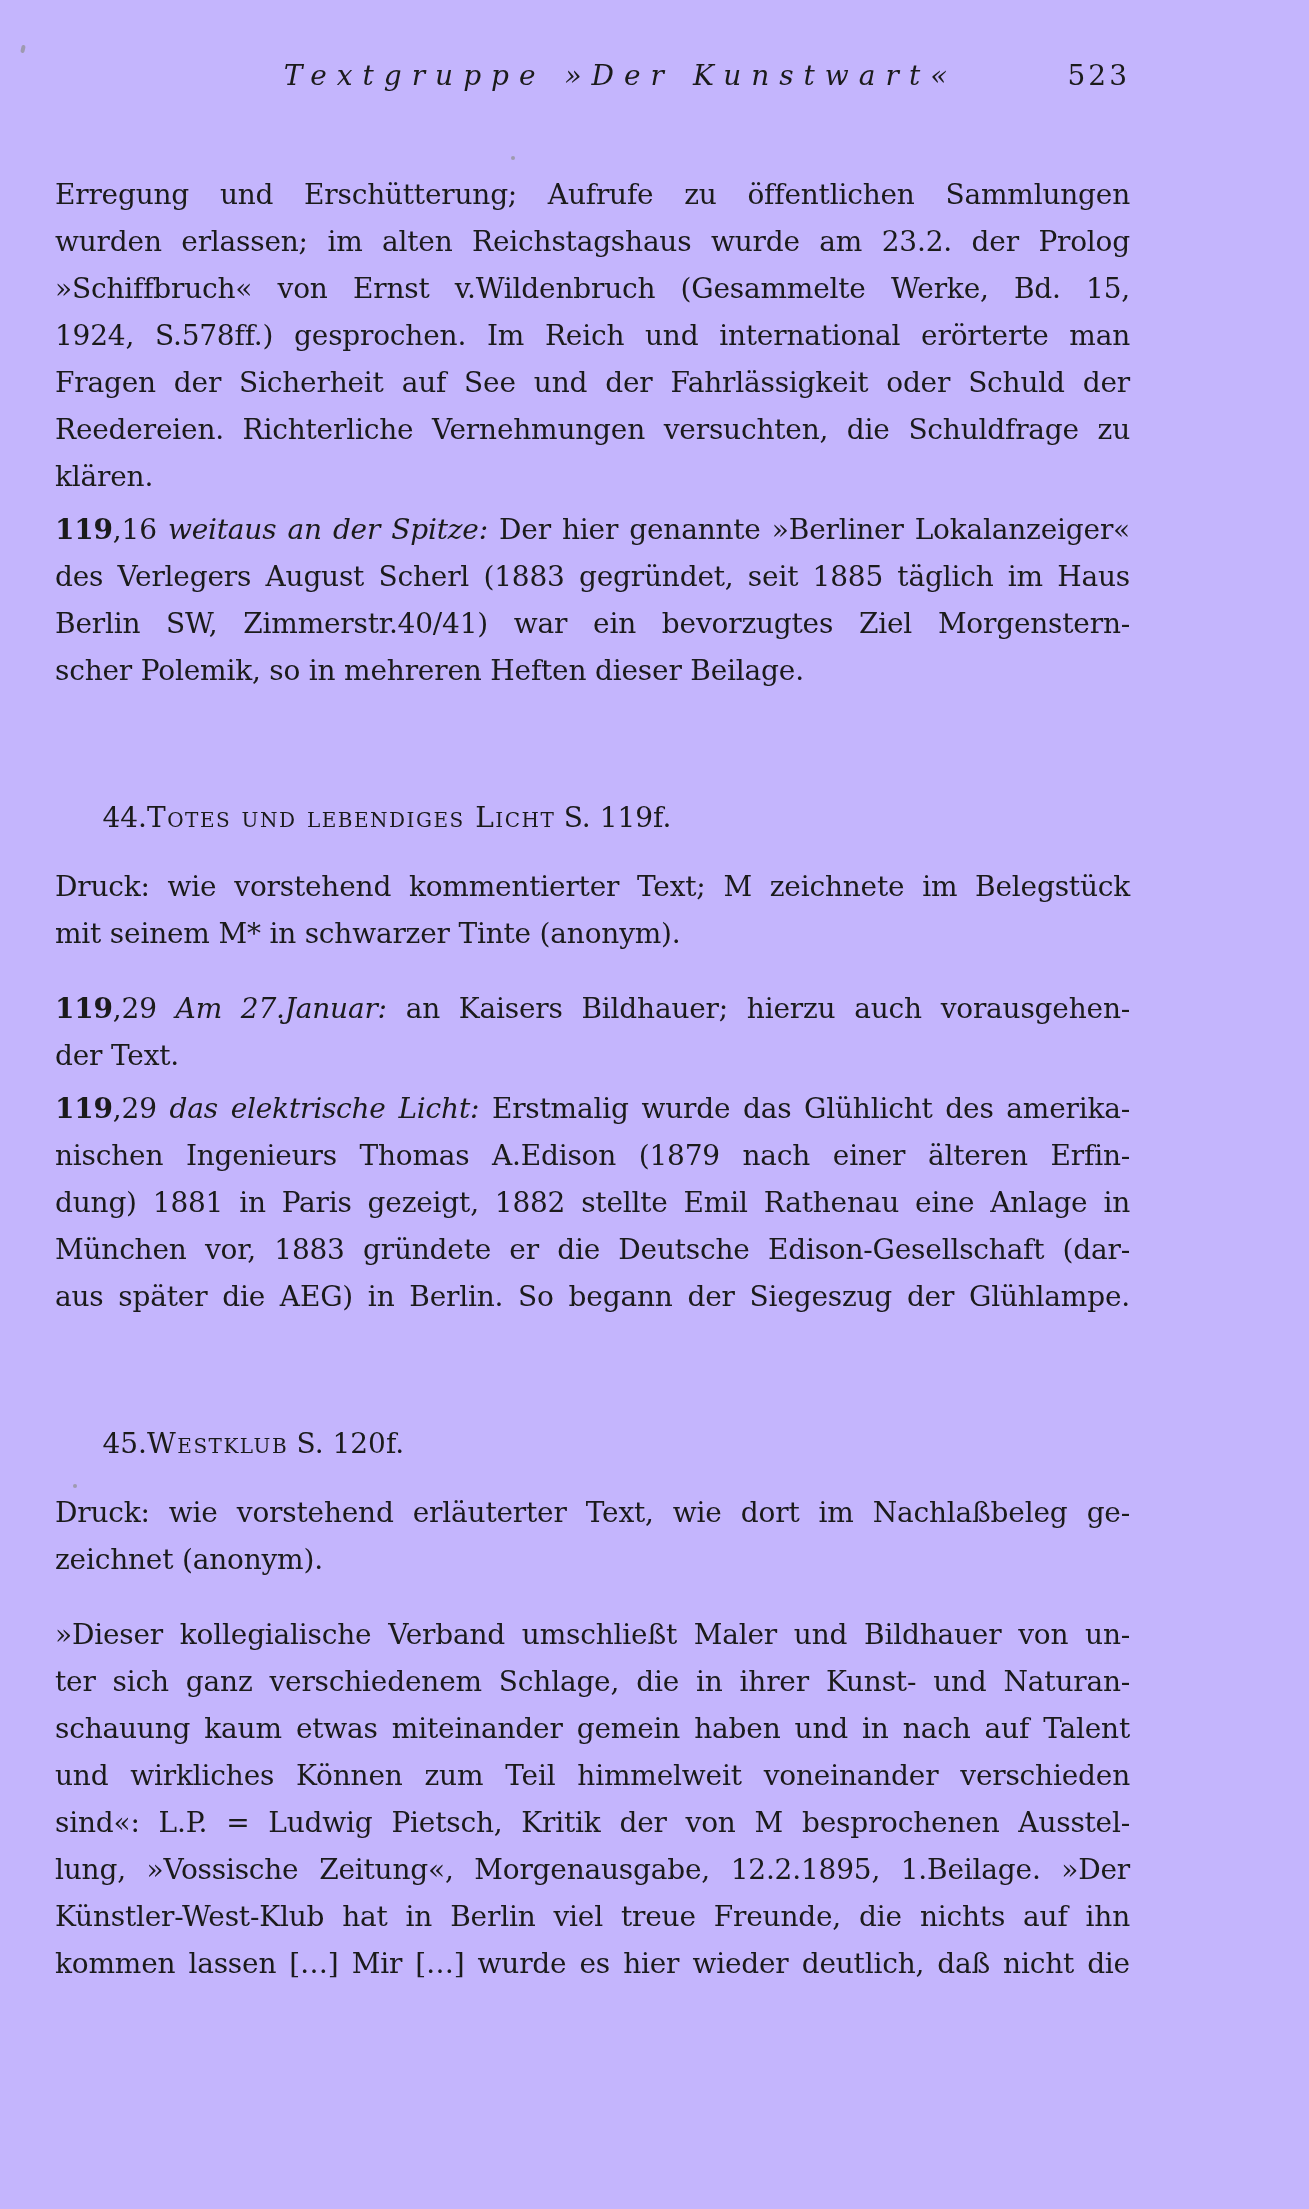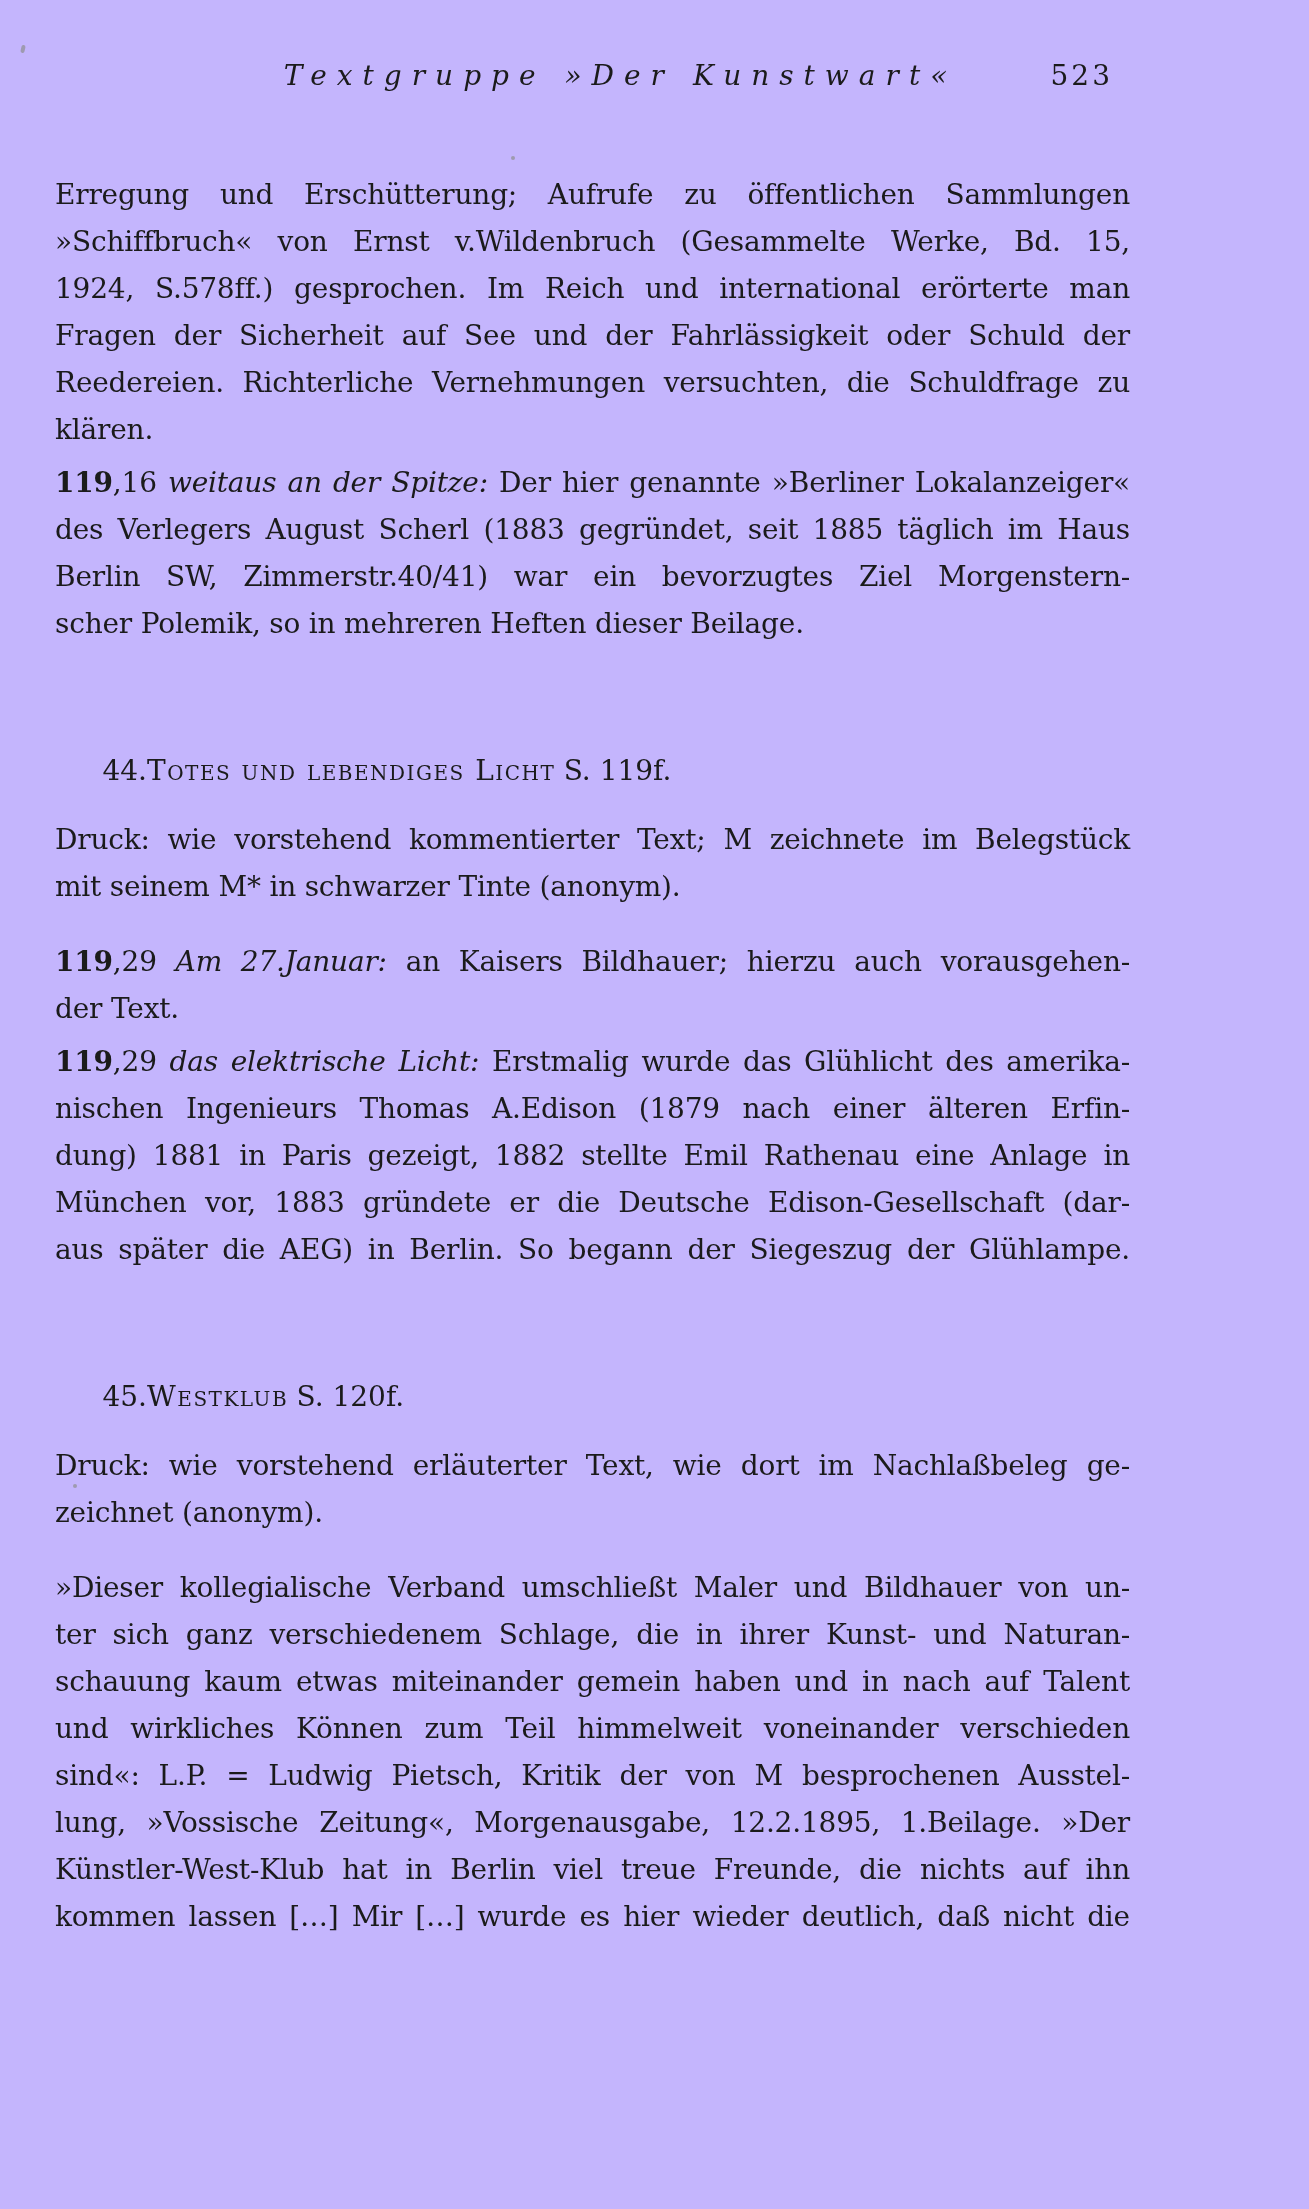--- a/index.html
+++ b/index.html
@@ -30,21 +30,21 @@
   .head-title {
     display: block;
     text-align: center;
     font-style: italic;
     letter-spacing: 10px;
     transform: translateX(28px);
     white-space: nowrap;
   }
   .page-number {
     position: absolute;
-    right: 17px;
+    right: 0;
     top: 0;
     letter-spacing: 3px;
     font-style: normal;
   }
 
   
   .line {
     display: block;
     font-size: 28px;
     line-height: 47px;
@@ -92,20 +92,21 @@
   <div class="page">
     <div class="column">
 
       <header class="running-head">
         <span class="head-title">Textgruppe »Der Kunstwart«</span>
         <span class="page-number">523</span>
       </header>
 
       <div class="para">
         <span class="line">Erregung und Erschütterung; Aufrufe zu öffentlichen Sammlungen</span>
+        <span class="line">wurden erlassen; im alten Reichstagshaus wurde am 23.2. der Prolog</span>
         <span class="line">»Schiffbruch« von Ernst v.Wildenbruch (Gesammelte Werke, Bd. 15,</span>
         <span class="line">1924, S.578ff.) gesprochen. Im Reich und international erörterte man</span>
         <span class="line">Fragen der Sicherheit auf See und der Fahrlässigkeit oder Schuld der</span>
         <span class="line">Reedereien. Richterliche Vernehmungen versuchten, die Schuldfrage zu</span>
         <span class="line last">klären.</span>
       </div>
 
       <div class="para mt-6">
         <span class="line"><span class="lemma">119</span><span>,16 </span><span class="cue">weitaus an der Spitze:</span><span> Der hier genannte »Berliner Lokalanzeiger«</span></span>
         <span class="line">des Verlegers August Scherl (1883 gegründet, seit 1885 täglich im Haus</span>

